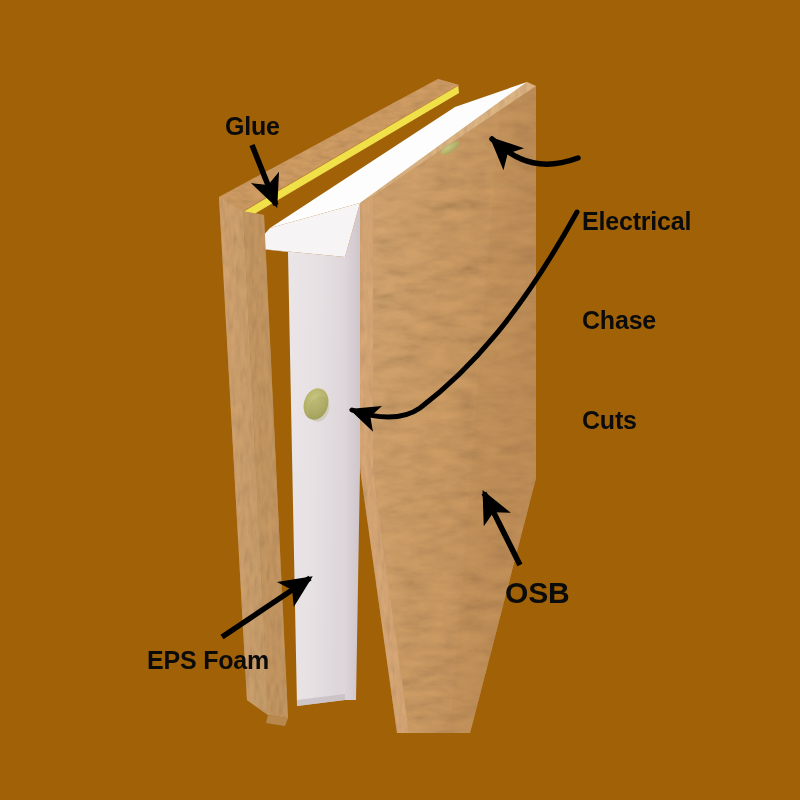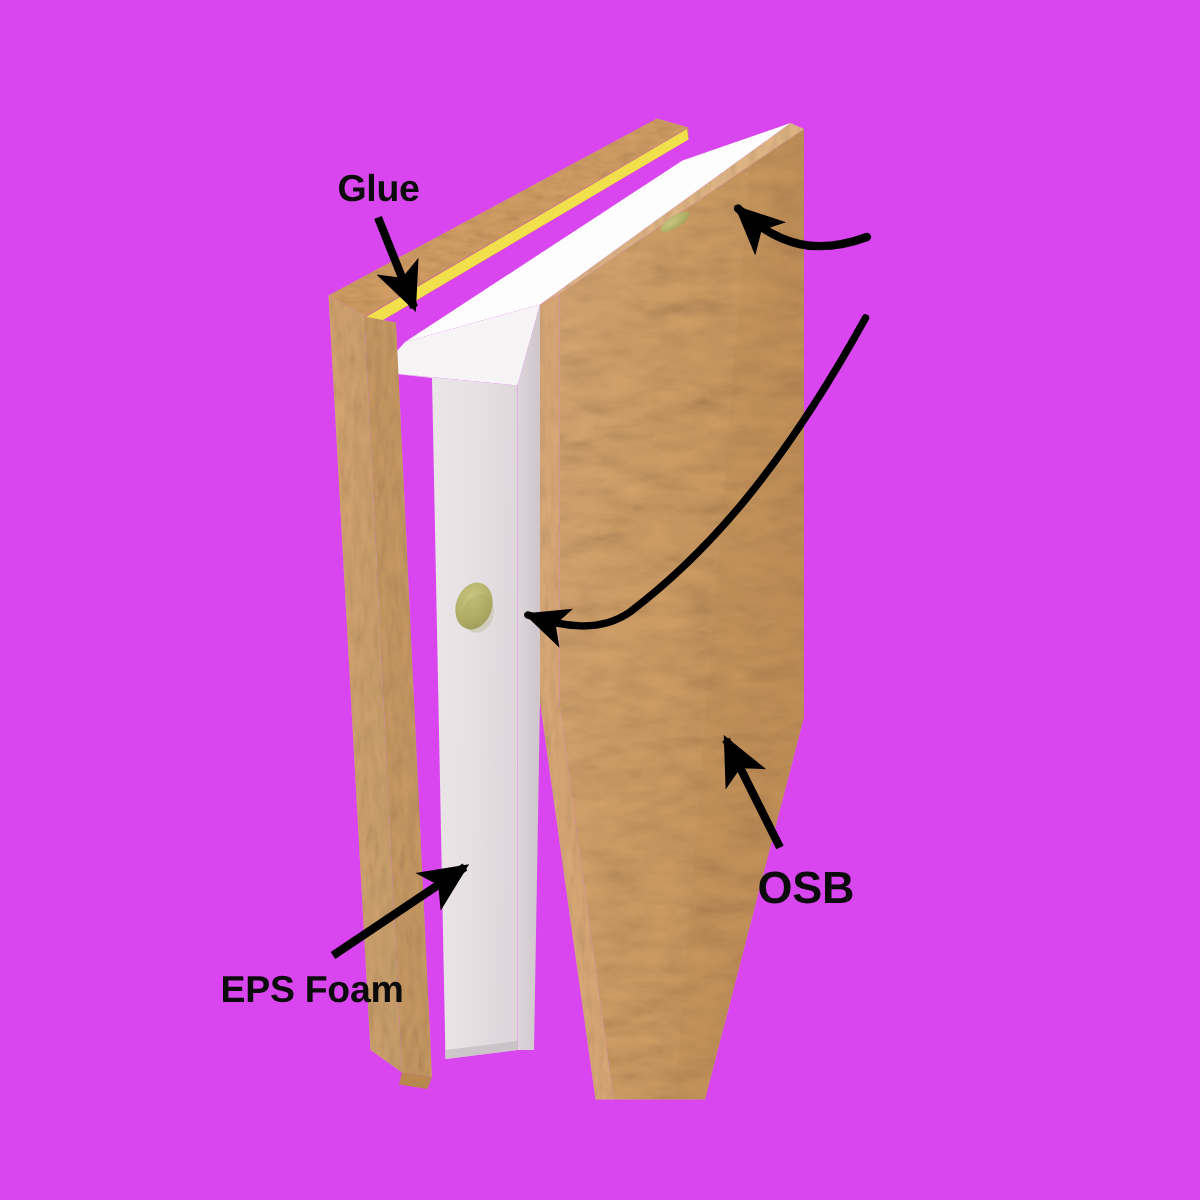--- a/index.html
+++ b/index.html
@@ -10,21 +10,21 @@
   body {
     width: 800px;
     height: 800px;
     font-family: "Liberation Sans", sans-serif;
     overflow: hidden;
   }
   #stage {
     position: relative;
     width: 800px;
     height: 800px;
-    background: #d946ef;
+    background: #a16207;
   }
   #diagram {
     position: absolute;
     left: 0;
     top: 0;
     width: 800px;
     height: 800px;
     display: block;
   }
   .callout-label {
@@ -177,18 +177,23 @@
       <path d="M 577,212 C 520,315 470,370 420,408 C 400,422 375,418 352,410" stroke-width="5" stroke-linecap="round" marker-end="url(#arrowHead)"></path>
 
       <path d="M 520,565 L 484,493" stroke-width="5.5" stroke-linecap="butt" marker-end="url(#arrowHead)"></path>
 
       <path d="M 222,637 L 310,578" stroke-width="5.5" stroke-linecap="butt" marker-end="url(#arrowHead)"></path>
     </g>
   </svg>
 
   <div class="callout-label" id="label-glue">Glue</div>
 
+  <div class="callout-label" id="label-chase">
+    <span class="chase-line">Electrical</span>
+    <span class="chase-line">Chase</span>
+    <span class="chase-line">Cuts</span>
+  </div>
 
   <div class="callout-label" id="label-osb">OSB</div>
 
   <div class="callout-label" id="label-eps">EPS Foam</div>
 
 </div>
 
 </body></html>

